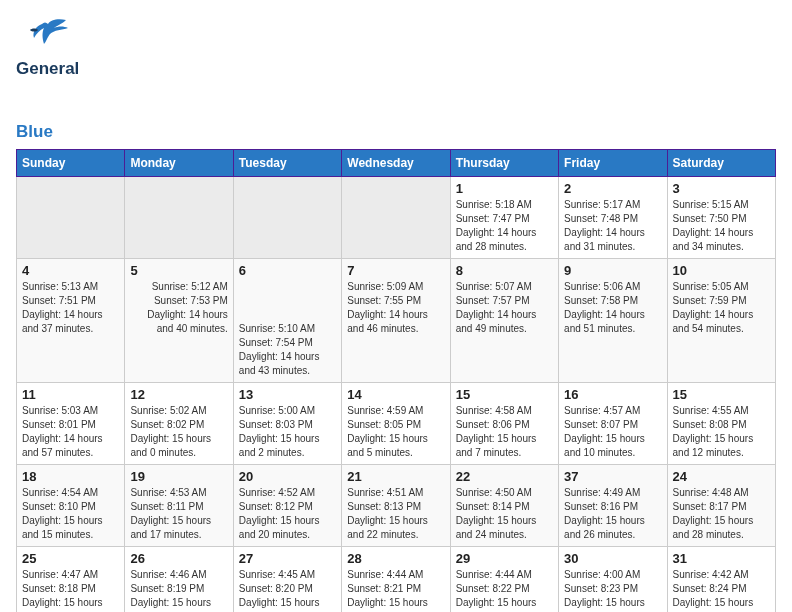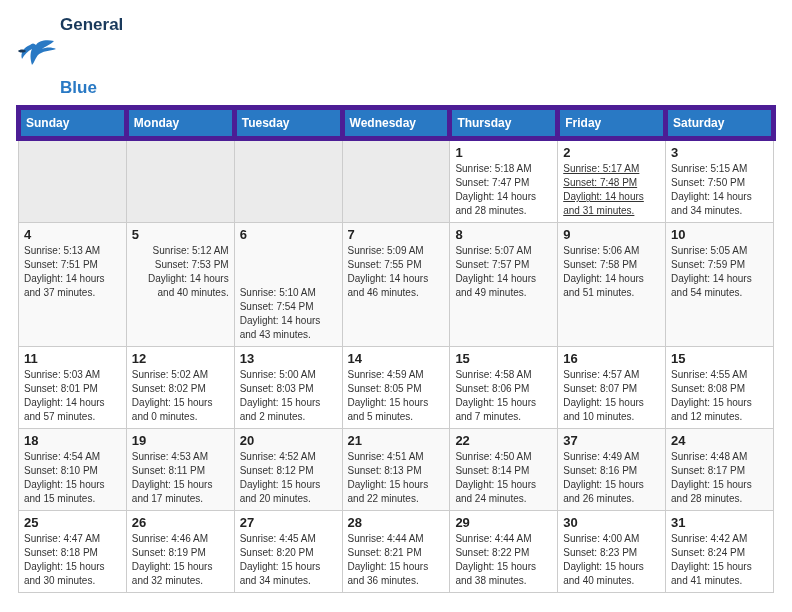--- a/index.html
+++ b/index.html
@@ -34,21 +34,21 @@
       border-collapse: collapse;
       font-size: 11px;
     }
     thead tr th {
       background: #2979c4;
       color: #fff;
       text-align: left;
       padding: 6px 5px;
       font-size: 12px;
       font-weight: bold;
-      border: 5px solid #4c1d95;
+      border: 1px solid #4c1d95;
     }
     tbody tr td {
       border: 1px solid #ccc;
       vertical-align: top;
       padding: 4px 5px;
       height: 82px;
       width: calc(100% / 7);
       background: #fff;
     }
     tbody tr td.empty {
@@ -71,20 +71,21 @@
     }
     .day-info {
       color: #333;
       font-size: 10px;
       line-height: 1.4;
     }
     .logo-wrapper {
       display: flex;
       align-items: center;
       gap: 4px;
+      flex-direction: column;
     }
     .logo-icon svg {
       width: 40px;
       height: 36px;
     }
     .logo-name {
       font-size: 17px;
       font-weight: bold;
       color: #1a3a5c;
       line-height: 1.1;
@@ -134,21 +135,21 @@
         <td class="empty"></td>
         <td>
           <div class="day-num">1</div>
           <div class="day-info" style="white-space: pre-line;">Sunrise: 5:18 AM
 Sunset: 7:47 PM
 Daylight: 14 hours
 and 28 minutes.</div>
         </td>
         <td>
           <div class="day-num">2</div>
-          <div class="day-info" style="white-space: pre-line; text-decoration: underline;">Sunrise: 5:17 AM
+          <div class="day-info" style="white-space: pre-line;">Sunrise: 5:17 AM
 Sunset: 7:48 PM
 Daylight: 14 hours
 and 31 minutes.</div>
         </td>
         <td>
           <div class="day-num">3</div>
           <div class="day-info" style="white-space: pre-line;">Sunrise: 5:15 AM
 Sunset: 7:50 PM
 Daylight: 14 hours
 and 34 minutes.</div>

